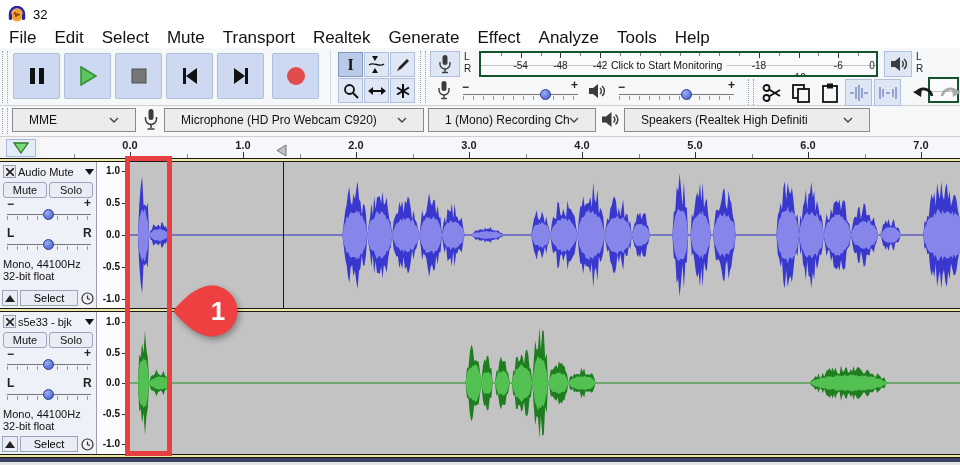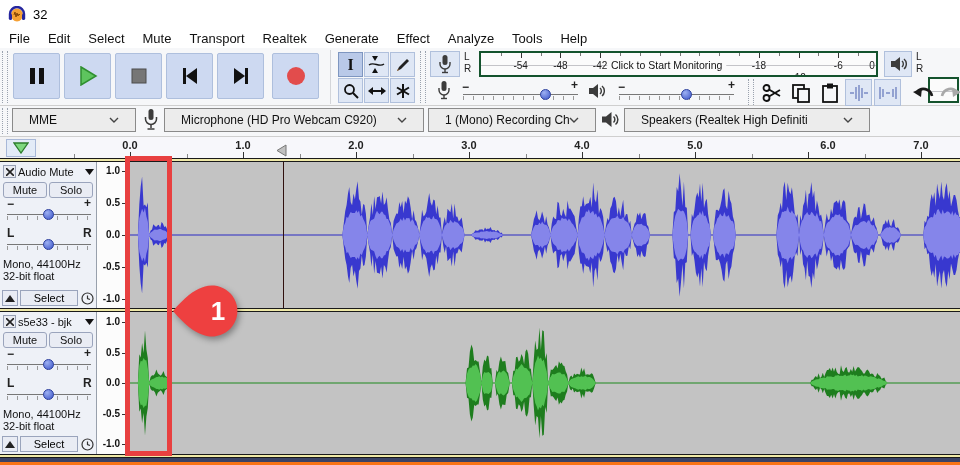--- a/index.html
+++ b/index.html
@@ -1,22 +1,22 @@
 <!DOCTYPE html>
 <html><head>
 <meta charset="utf-8">
 <style>
   html,body{margin:0;padding:0;background:#888;}
-  #app{position:relative;width:960px;height:465px;background:#f97316;font-family:"Liberation Sans",sans-serif;overflow:hidden;user-select:none;}
+  #app{position:relative;width:960px;height:465px;background:#e5e5e5;font-family:"Liberation Sans",sans-serif;overflow:hidden;user-select:none;}
   .abs{position:absolute;}
   
   #titlebar{left:0;top:0;width:960px;height:28px;background:#fff;display:flex;align-items:center;padding-left:8px;box-sizing:border-box;}
   #titlebar .t{font-size:13px;color:#000;margin-left:7px;}
   #menubar{left:0;top:28px;width:960px;height:20px;background:#fff;display:flex;align-items:center;}
-  .menuitem{font-size:13px;color:#111;padding:2px 9px;cursor:default;}
+  .menuitem{font-size:17px;color:#111;padding:2px 9px;cursor:default;}
   
   #toolzone{left:0;top:48px;width:960px;height:58px;background:#f6f7f9;border-bottom:1px solid #cfcfcf;box-sizing:border-box;}
   #devzone{left:0;top:106px;width:960px;height:31px;background:#f6f7f9;border-bottom:1px solid #cfcfcf;box-sizing:border-box;}
   .grip{width:4px;border-left:1px dotted #9aa2ae;border-right:1px dotted #9aa2ae;}
   .tbtn{background:#cdd9f1;border:1px solid #aebfdd;border-radius:2px;display:flex;align-items:center;justify-content:center;box-sizing:border-box;}
   .toolbtn{width:25px;height:25px;background:#dfe7f5;border:1px solid #b0c0dc;display:flex;align-items:center;justify-content:center;box-sizing:border-box;}
   .toolbtn.pressed{background:#b9c9e8;border:1px solid #7e96c0;}
   .vsep{width:1px;background:#d4d6da;}
   
   .meterbox{background:#fbfbfb;border:2px solid #14532d;box-sizing:border-box;position:relative;overflow:hidden;text-align:right;}
@@ -371,21 +371,21 @@
       <div class="rtick" style="left: 711.5px; height: 5px; background: rgb(136, 136, 136);"></div>
       <div class="rtick" style="left: 768px; height: 7px; background: rgb(51, 51, 51);"></div>
       <div class="rtick" style="left: 824.5px; height: 5px; background: rgb(136, 136, 136);"></div>
       <div class="rtick" style="left: 881px; height: 7px; background: rgb(51, 51, 51);"></div>
       <div class="rlabel" style="left: 90px;">0.0</div>
       <div class="rlabel" style="left: 203px;">1.0</div>
       <div class="rlabel" style="left: 316px;">2.0</div>
       <div class="rlabel" style="left: 429px;">3.0</div>
       <div class="rlabel" style="left: 542px;">4.0</div>
       <div class="rlabel" style="left: 655px;">5.0</div>
-      <div class="rlabel" style="left: 788px;">6.0</div>
+      <div class="rlabel" style="left: 768px;">6.0</div>
       <div class="rlabel" style="left: 881px;">7.0</div>
     </div>
   <svg class="abs" style="left:276px;top:144px;" width="11" height="13">
       <polygon points="10,1 10,12 1,6.5" fill="#c0c0c0" stroke="#777" stroke-width="1"></polygon>
     </svg>
 
   <div class="abs tracksep" style="top:158px;"></div>
   <div class="abs tracksep" style="top:308px;"></div>
   <div class="abs tracksep" style="top:454px;"></div>
   <div class="abs" id="bottombar"></div>

